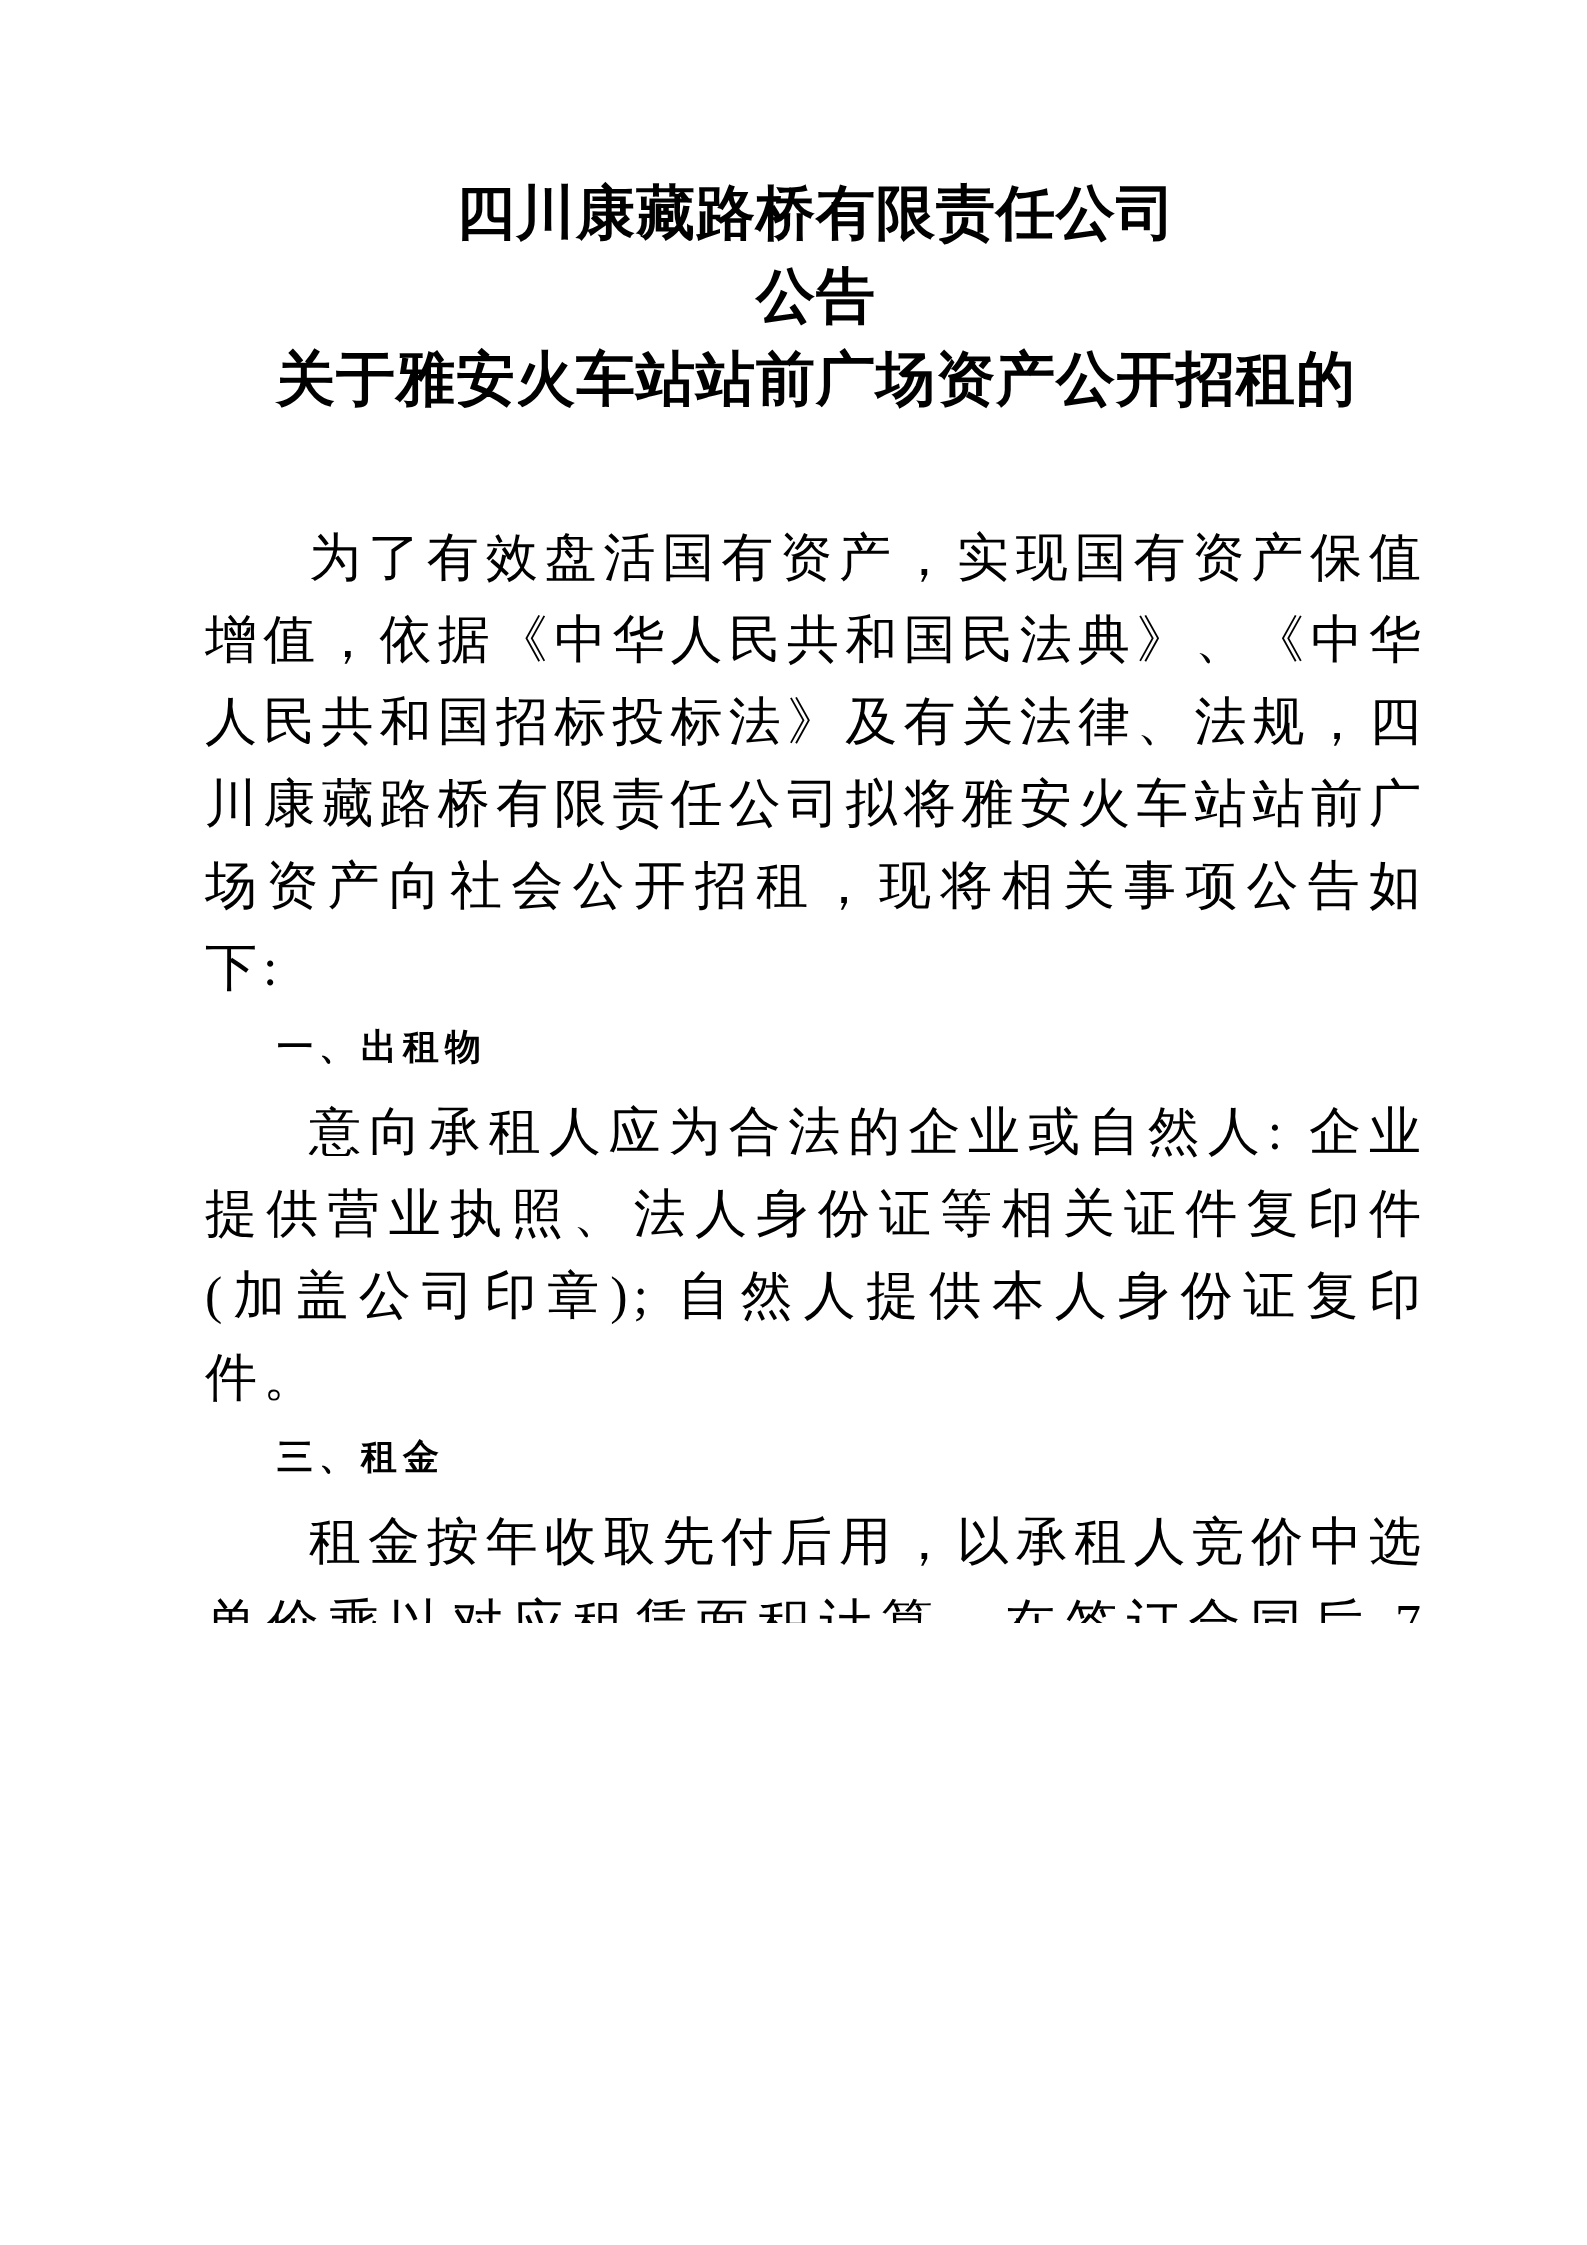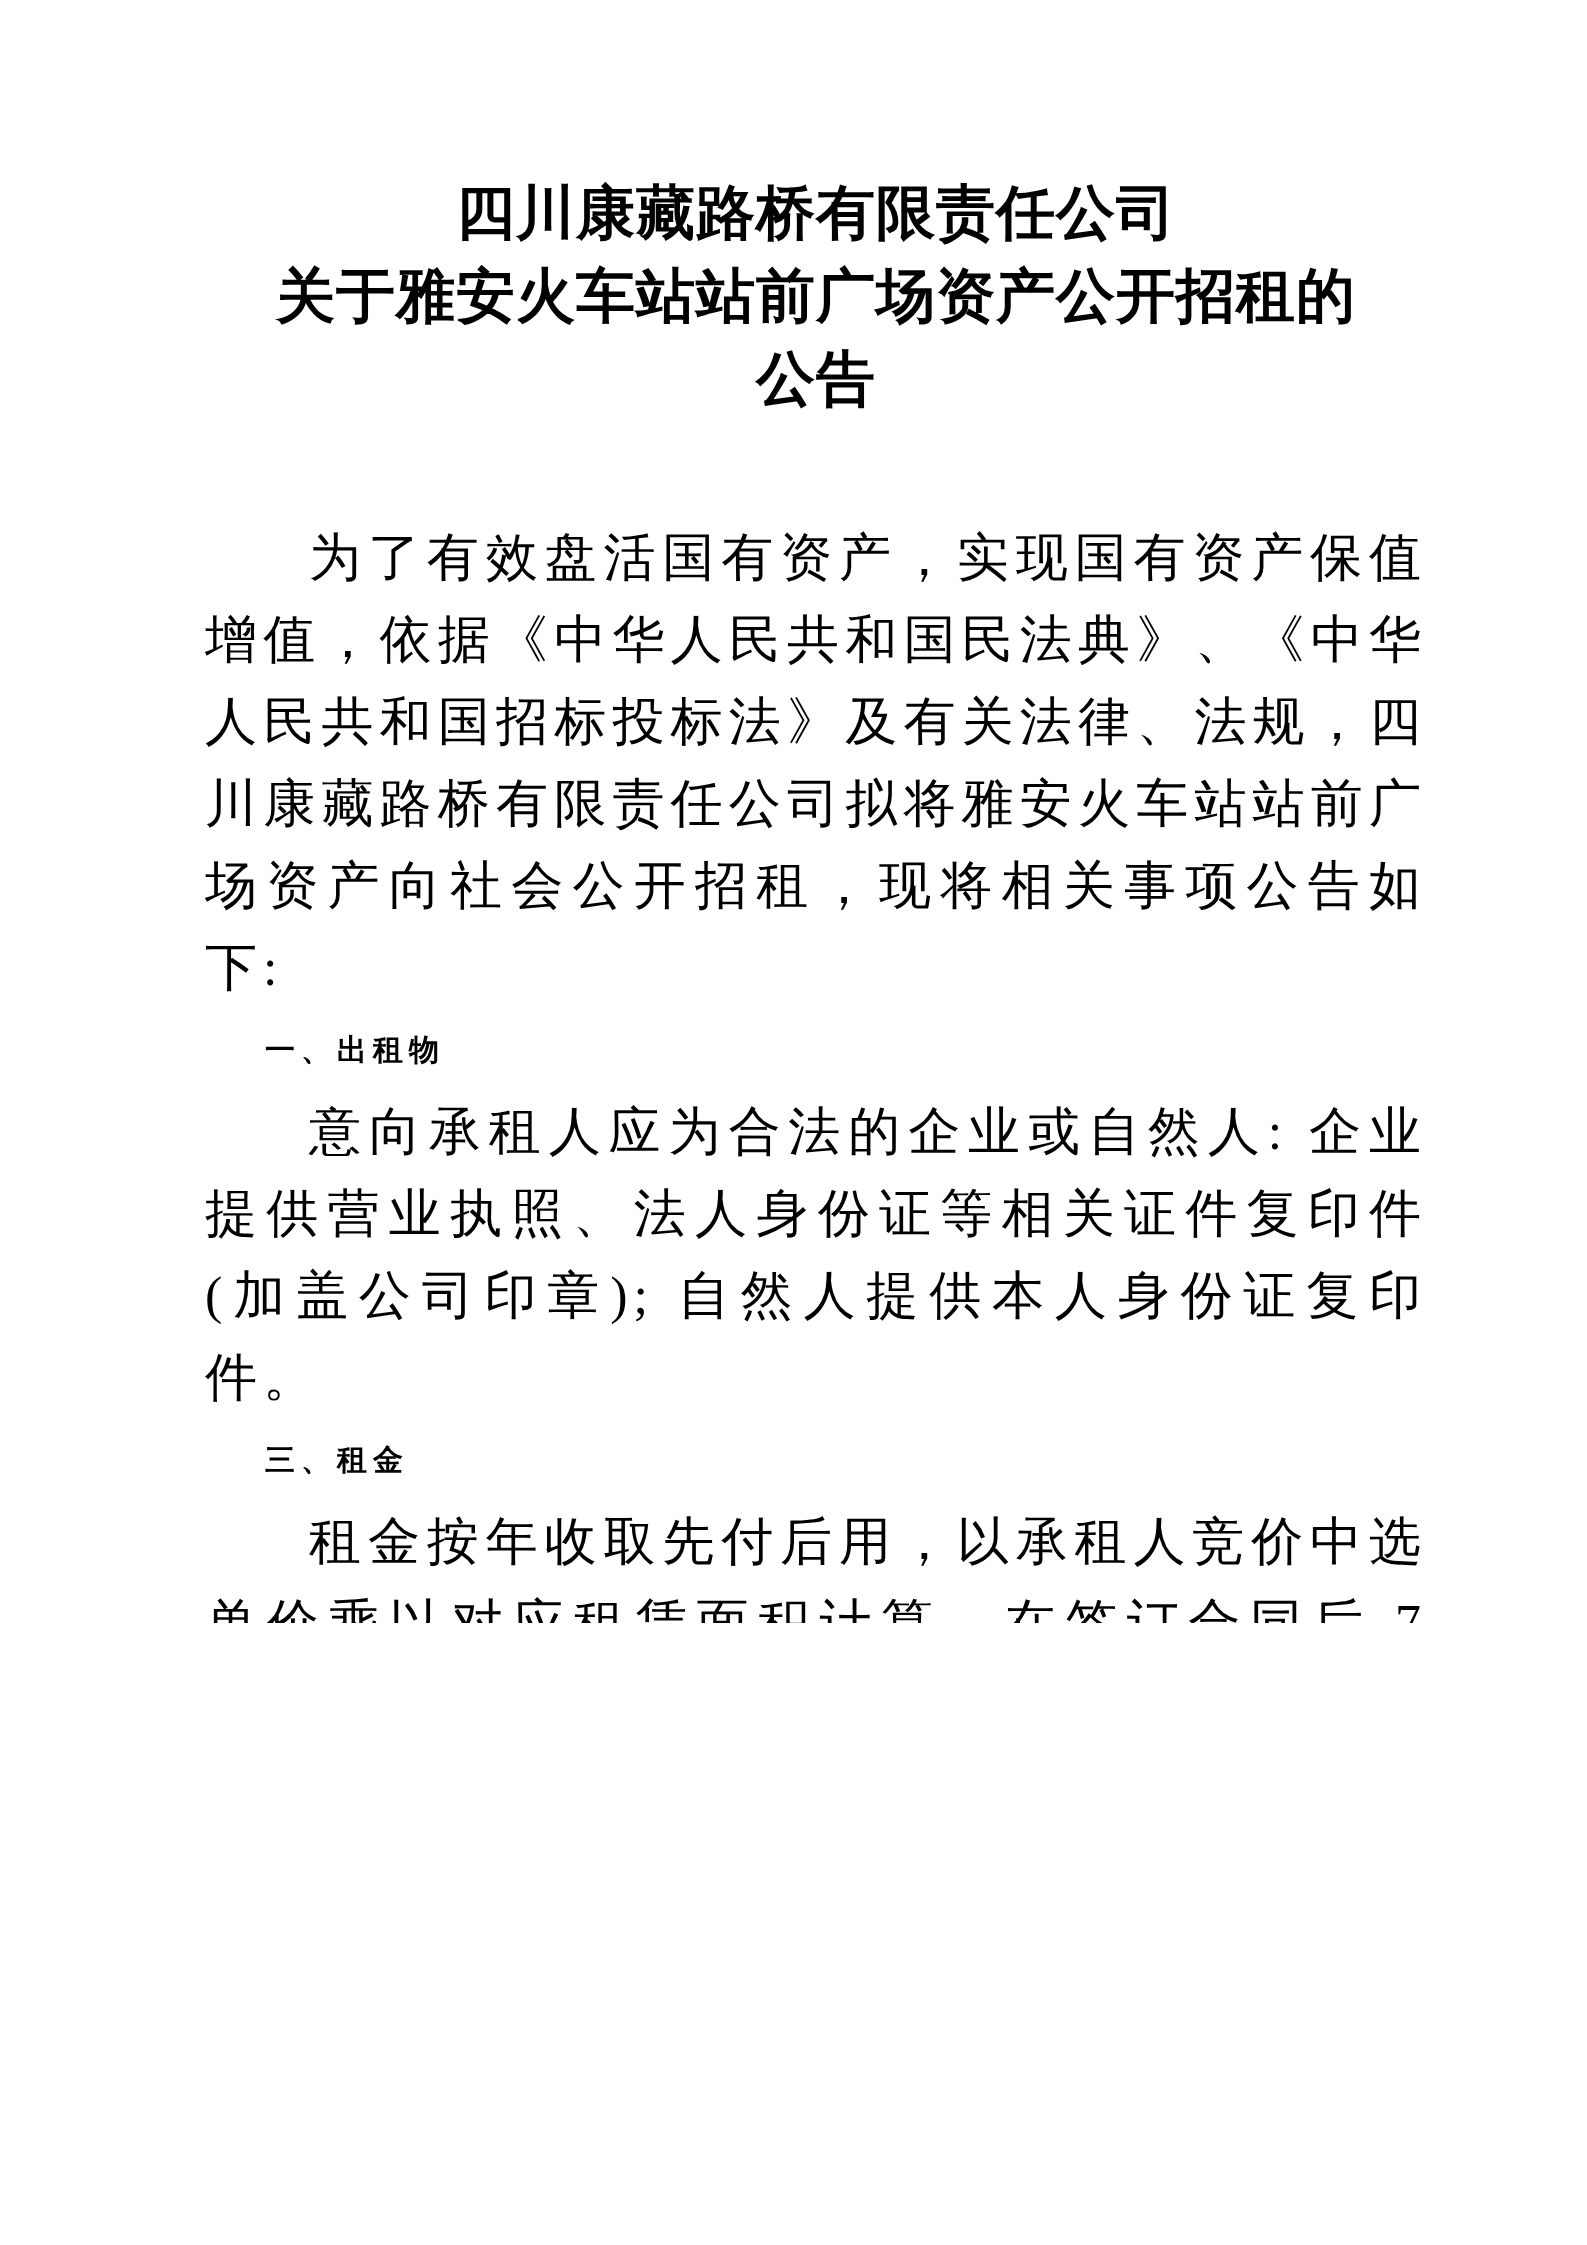--- a/index.html
+++ b/index.html
@@ -36,37 +36,37 @@
     font-size: 52px;
     line-height: 82px;
     letter-spacing: 6px;
     text-align: justify;
     text-indent: 2em;
     font-weight: 400;
     word-break: break-all;
   }
   .section-heading {
     margin: 0;
-    font-size: 30px;
+    font-size: 36px;
     line-height: 82px;
     letter-spacing: 6px;
     text-indent: 2em;
     font-weight: 700;
-    font-family: Liberation Sans, sans-serif;
+    font-family: Liberation Mono, monospace;
   }
 </style>
 </head>
 <body>
 
 <div class="page">
 
   <h1 class="doc-title">
     <span class="title-line">四川康藏路桥有限责任公司</span>
+    <span class="title-line">公告</span>
     <span class="title-line">关于雅安火车站站前广场资产公开招租的</span>
-    <span class="title-line">公告</span>
   </h1>
 
   <div class="doc-body">
     <p class="body-para">为了有效盘活国有资产，实现国有资产保值增值，依据《中华人民共和国民法典》、《中华人民共和国招标投标法》及有关法律、法规，四川康藏路桥有限责任公司拟将雅安火车站站前广场资产向社会公开招租，现将相关事项公告如下:</p>
     <p class="section-heading">一、出租物</p>
     <p class="body-para">意向承租人应为合法的企业或自然人: 企业提供营业执照、法人身份证等相关证件复印件 (加盖公司印章); 自然人提供本人身份证复印件。</p>
     <p class="section-heading">三、租金</p>
     <p class="body-para">租金按年收取先付后用，以承租人竞价中选单价乘以对应租赁面积计算，在签订合同后 7 个工作日内付清本年度租金，以后每年租金以上一年度租赁期限届满前 30 天内支付，租金不含物管、水、电、气、网络、停车等费用。</p>
   </div>
 

